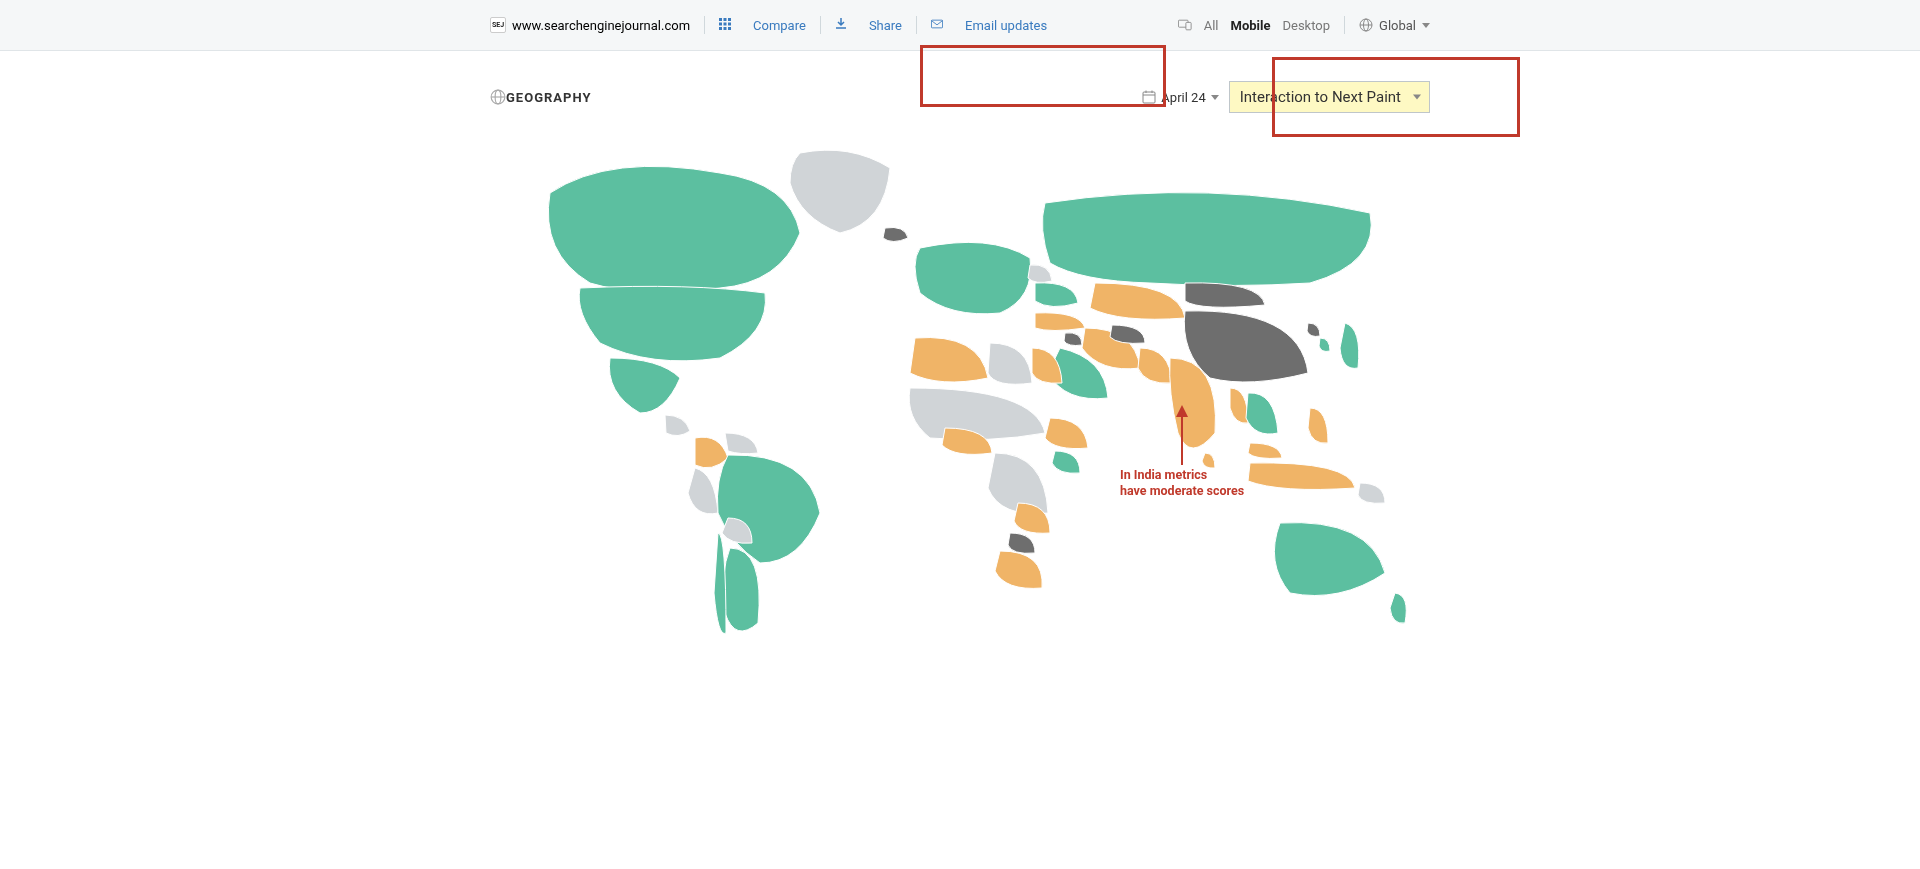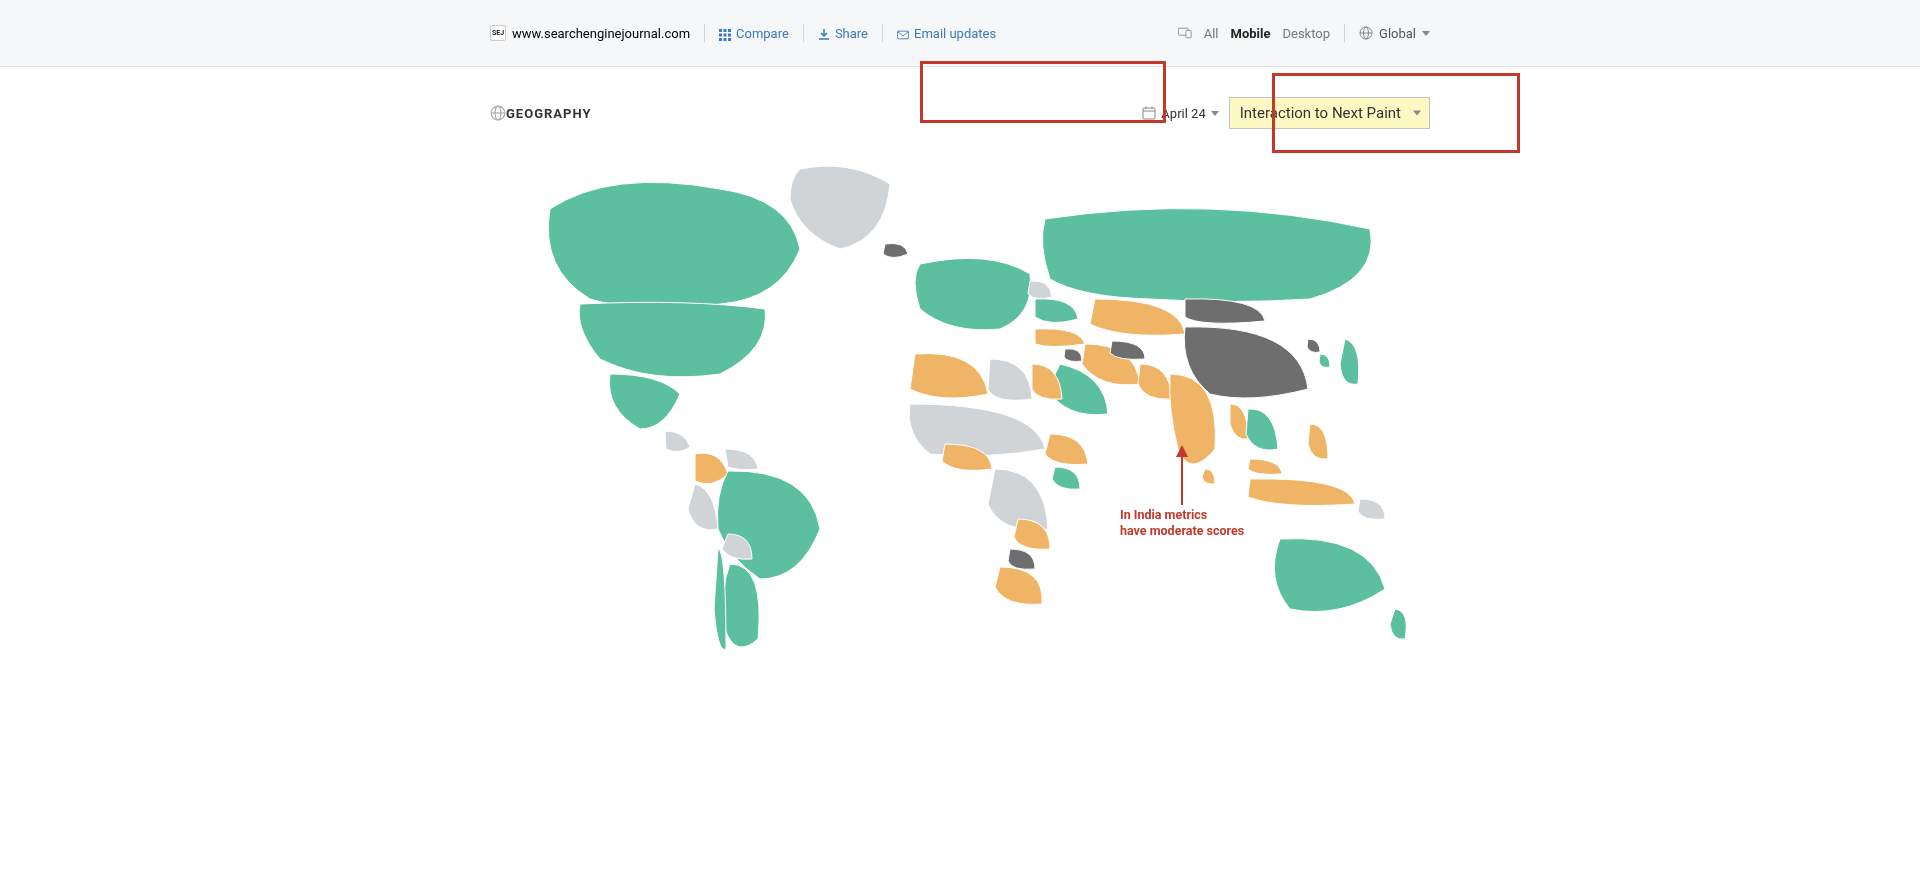--- a/index.html
+++ b/index.html
@@ -8,39 +8,39 @@
     width: 100%;
     background: #f5f7f8;
     border-bottom: 1px solid #e0e5e8;
     display: flex;
     align-items: center;
     padding: 8px 20px;
     font-size: 13px;
   }
   .topbar-inner {
     max-width: 1560px;
-    margin: 16px auto;
+    margin: 8px auto;
     width: 100%;
     display: flex;
     align-items: center;
     padding-left: 310px;
     padding-right: 310px;
   }
   .site-block { display: flex; align-items: center; gap: 6px; }
   .favicon {
     width: 16px; height: 16px;
     background: #fff;
     border: 1px solid #ccc;
     display: flex; align-items: center; justify-content: center;
     font-size: 7px; font-weight: 700; color: #222;
     border-radius: 2px;
   }
   .site-name { color: #000000; }
   .sep { width: 1px; height: 18px; background: #d0d8dc; margin: 0 14px; }
-  .toolbar-link { color: #3a7bbf; display: flex; align-items: flex-end; gap: 5px; cursor: pointer; }
+  .toolbar-link { color: #3a7bbf; display: flex; align-items: flex-start; gap: 22px; cursor: pointer; }
   .toolbar-link .ic { width: 12px; height: 12px; }
   .spacer { flex: 1; }
   .device-tabs { display: flex; align-items: flex-start; gap: 12px; }
   .device-tabs .tab { color: #777; cursor: pointer; }
   .device-tabs .tab.active { color: #222; font-weight: 700; }
   .device-tabs .ic { width: 14px; height: 14px; color: #777; }
   .global { display: flex; align-items: center; gap: 6px; color: #555; cursor: pointer; }
   .global .globe-ic { width: 14px; height: 14px; }
   .caret {
     width: 0; height: 0;
@@ -279,21 +279,21 @@
       <path class="ctry mid" d="M820,275 Q838,275 838,310 Q822,312 818,295 Z"></path>
       <path class="ctry nodata" d="M870,350 Q895,350 895,370 Q872,372 868,362 Z"></path>
 
       <path class="ctry good" d="M830,205 Q840,205 840,218 Q831,220 829,213 Z"></path>
       <path class="ctry good" d="M855,190 Q872,195 868,235 Q852,238 850,215 Z"></path>
 
       <path class="ctry good" d="M790,390 Q880,385 895,440 Q850,470 800,460 Q775,430 790,390 Z"></path>
       <path class="ctry good" d="M905,460 Q920,462 915,490 Q902,492 900,475 Z"></path>
     </svg>
 
-    <div class="annotation" style="left: 630px; top: 296px;">
+    <div class="annotation" style="left: 630px; top: 272px;">
       <div class="arrow-head"></div>
       <div class="arrow-stem"></div>
       <div class="annotation-text">
         <span>In India metrics</span><br>
         <span>have moderate scores</span>
       </div>
     </div>
   </div>
 </div>
 

